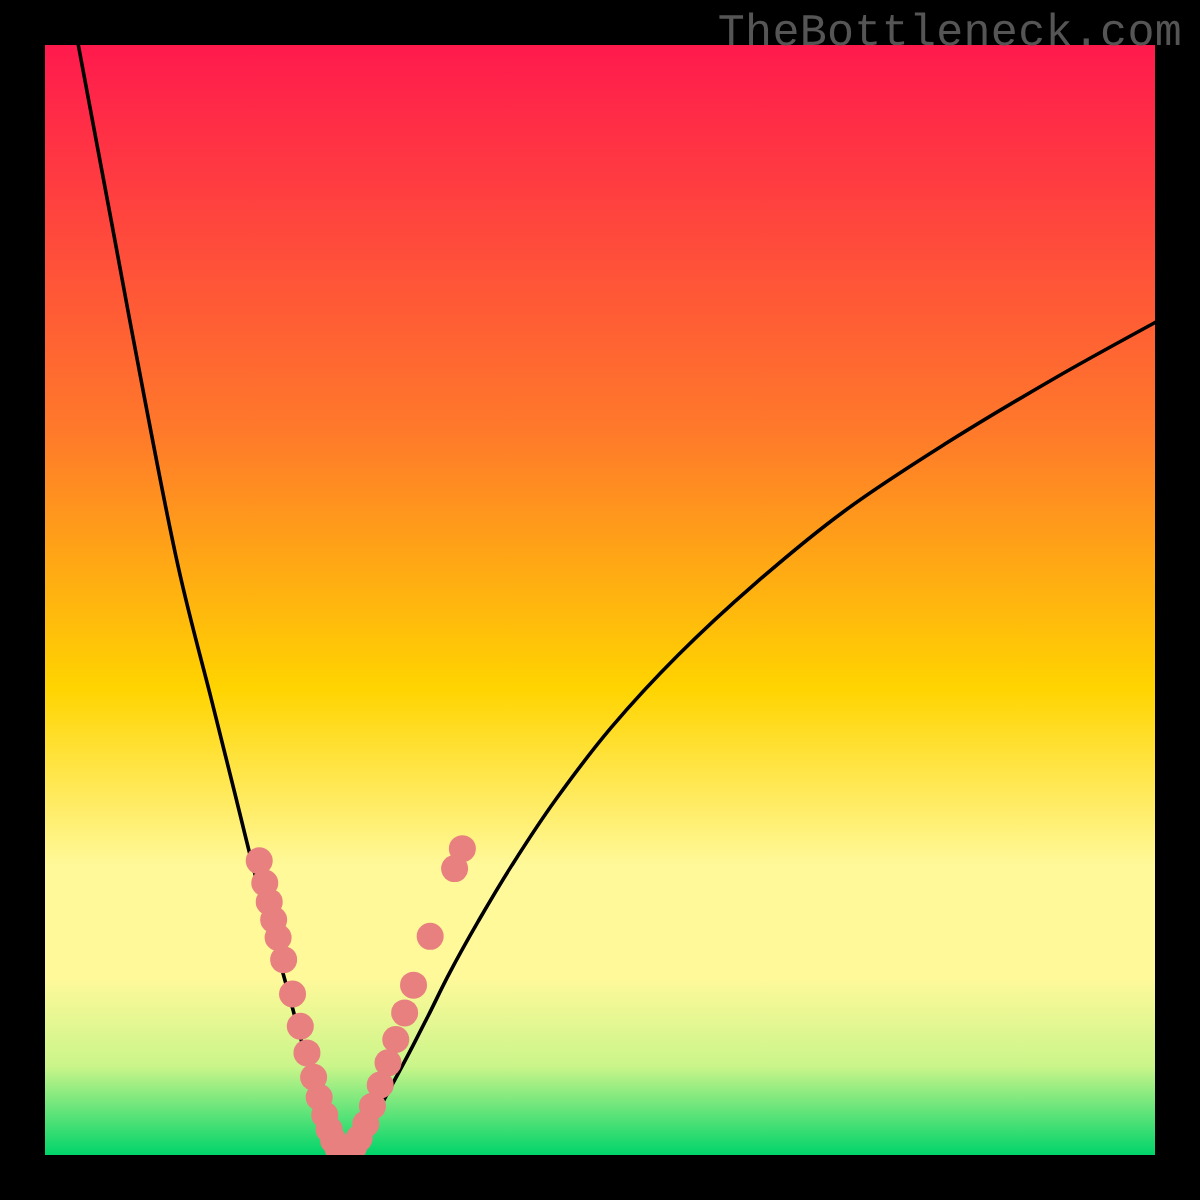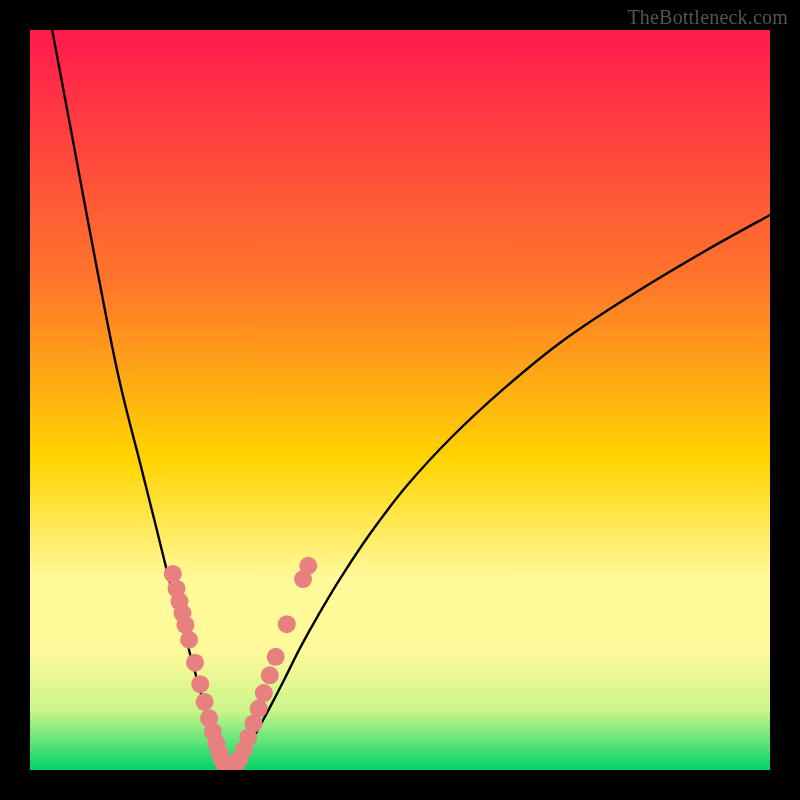--- a/index.html
+++ b/index.html
@@ -21,22 +21,22 @@
     left: 30px;
     top: 30px;
     width: 740px;
     height: 740px;
     overflow: hidden;
   }
   .watermark {
     position: absolute;
     top: 6px;
     right: 12px;
-    font-family: Liberation Serif, serif;
-    font-size: 20px;
+    font-family: Liberation Mono, monospace;
+    font-size: 30px;
     font-weight: 500;
     color: #555;
     letter-spacing: 0.2px;
     z-index: 10;
   }
   svg {
     display: block;
   }
 </style>
 </head>

